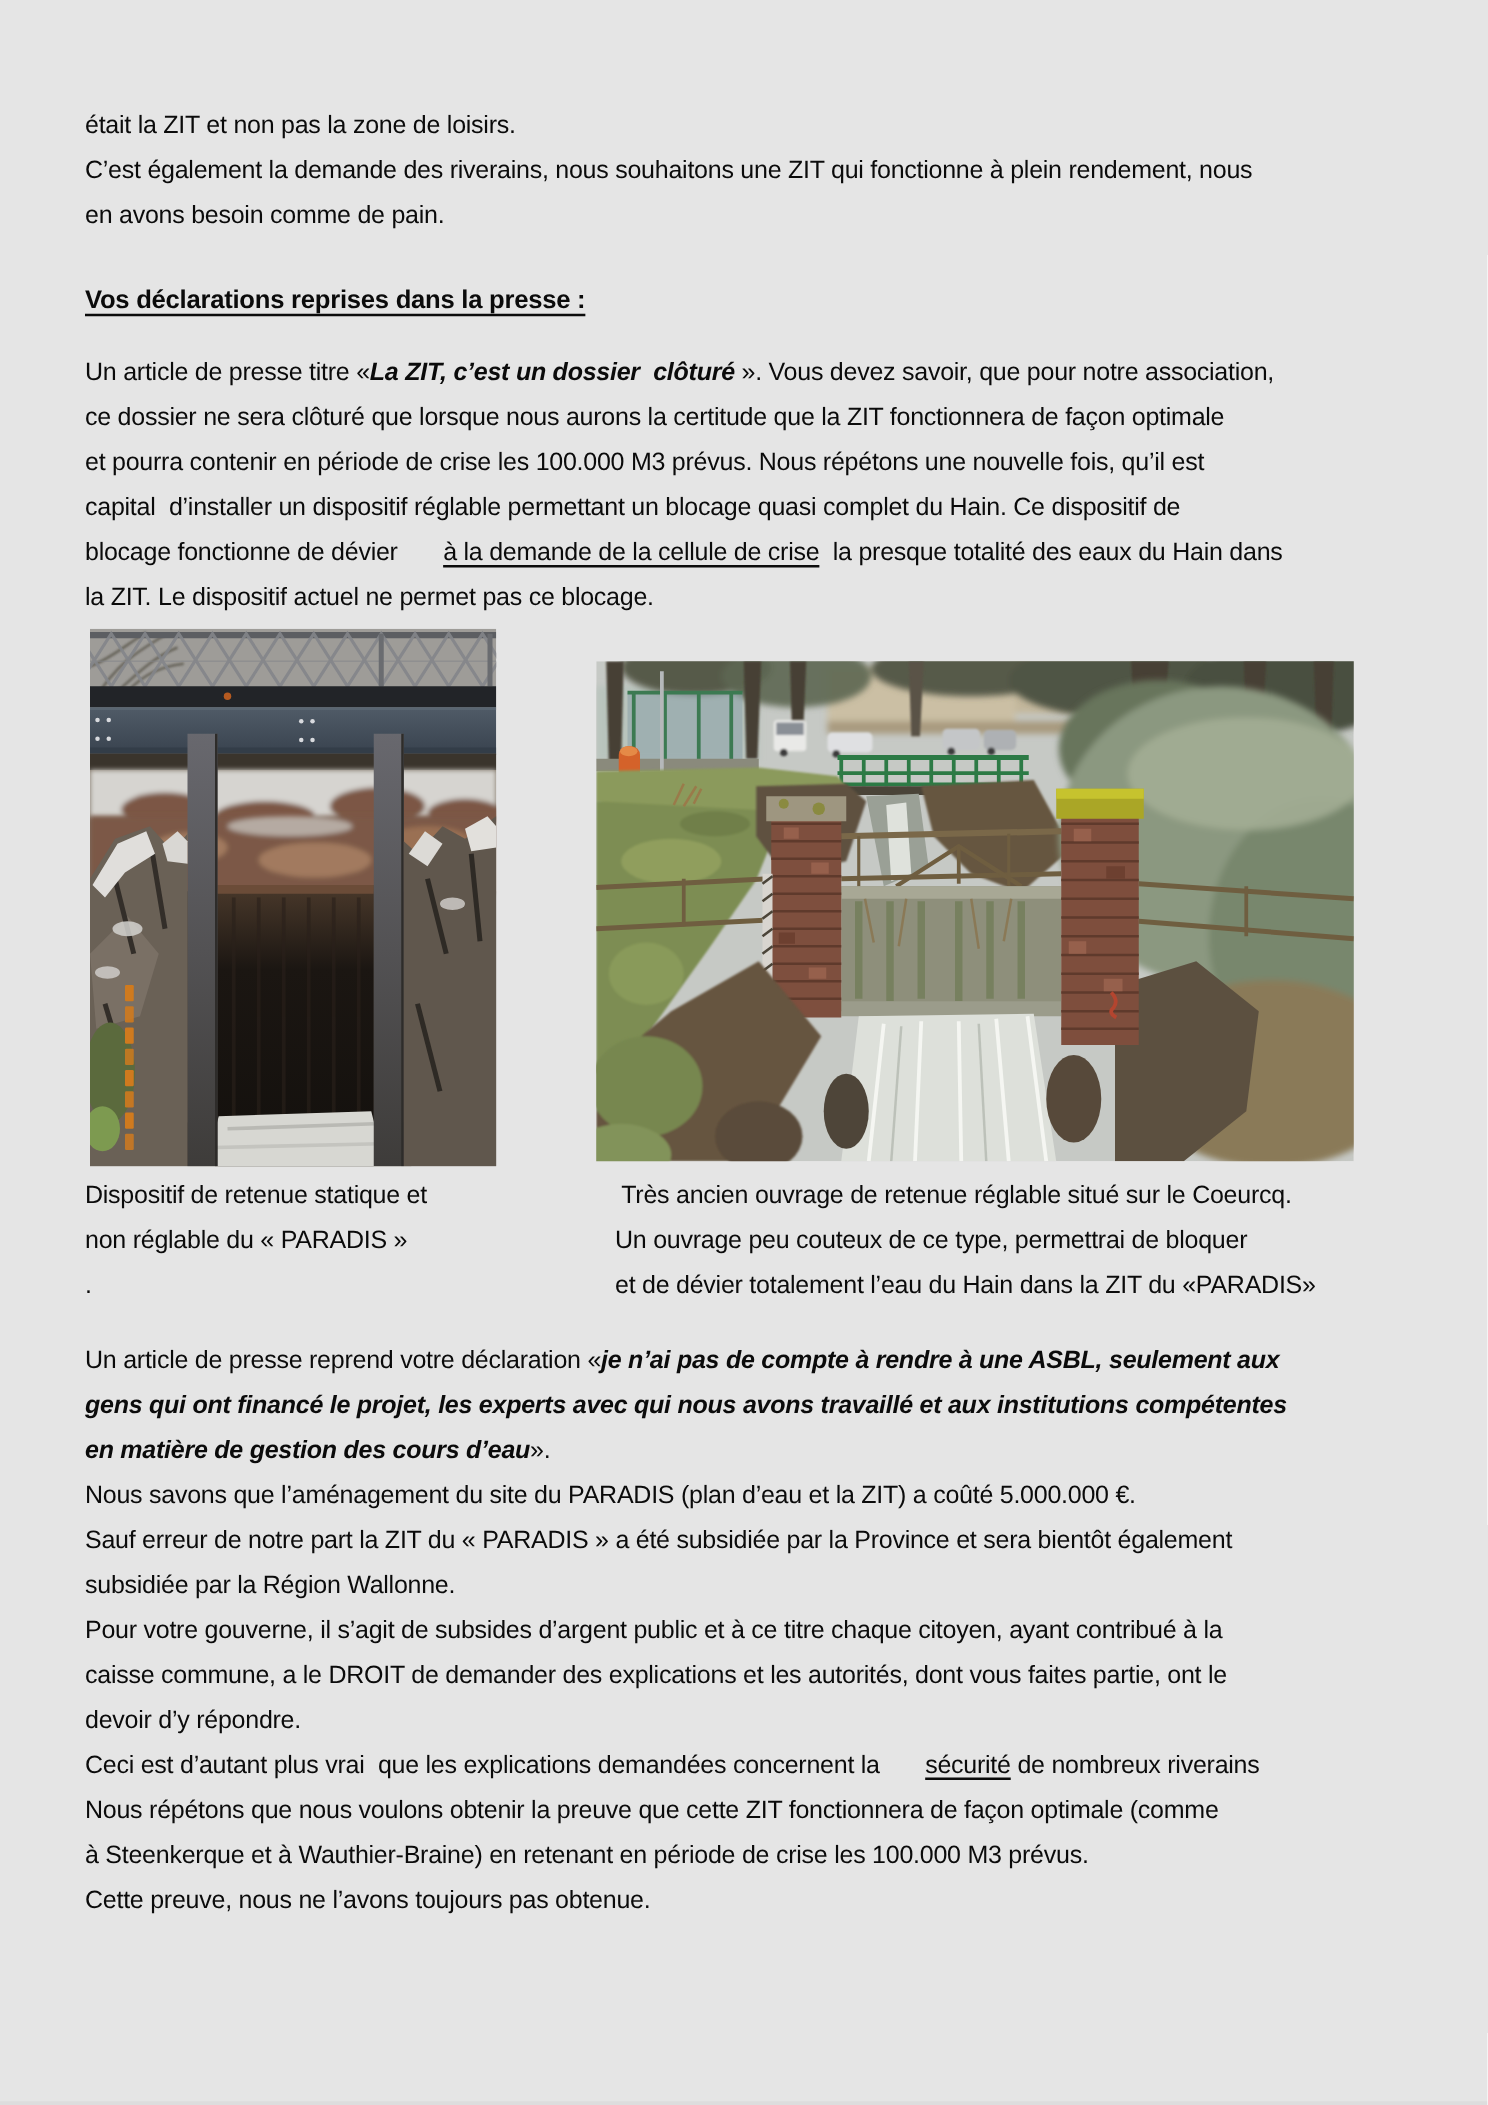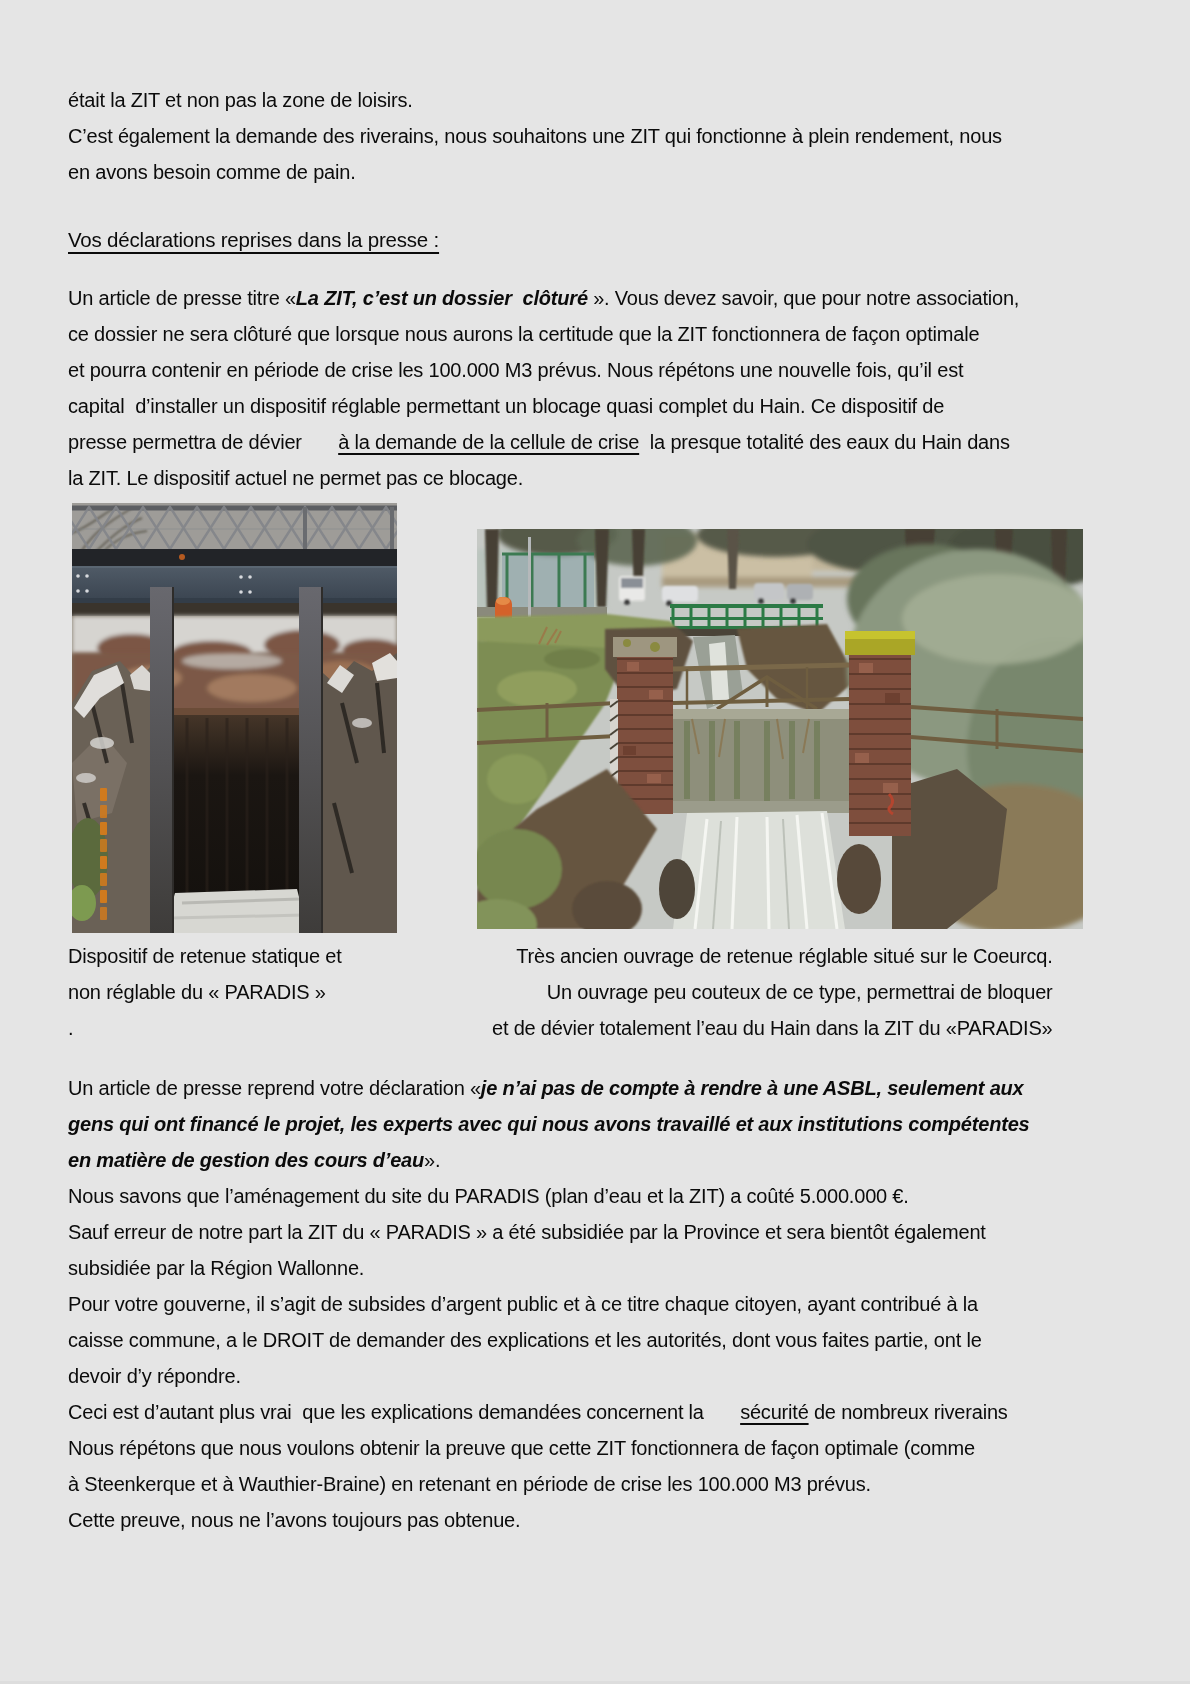--- a/index.html
+++ b/index.html
@@ -5,21 +5,21 @@
   html,body{margin:0;padding:0;background:#fff;}
   .page{
     position:relative;width:1190px;height:1684px;background:#e5e5e5;
     font-family:"Liberation Sans",sans-serif;color:#0b0b0b;overflow:hidden;
   }
   .textblock{position:absolute;font-size:20px;letter-spacing:-0.2px;}
   .line{height:36px;line-height:36px;white-space:pre;}
   .seg-bi{font-weight:700;font-style:italic;}
   .seg-u{text-decoration:underline;text-underline-offset:4px;text-decoration-thickness:1.5px;margin-left:31px;}
   .heading{
-    position:absolute;font-size:20.5px;font-weight:400;letter-spacing:-0.2px;
+    position:absolute;font-size:20.5px;font-weight:700;letter-spacing:-0.2px;
     text-decoration:underline;text-underline-offset:5px;text-decoration-thickness:2px;
     white-space:pre;
   }
   .photo{position:absolute;display:block;}
   .caption{position:absolute;font-size:20px;letter-spacing:-0.2px;}
   .bottom-edge{position:absolute;left:0;bottom:0;width:100%;height:3px;background:#dddddd;}
 </style>
 </head>
 <body>
 
@@ -31,21 +31,21 @@
       <div class="line"><span>en avons besoin comme de pain.</span></div>
     </div>
 
   <div class="heading" style="left:68px;top:228px;">Vos déclarations reprises dans la presse :</div>
 
   <div class="textblock" style="left:68px;top:280px;">
       <div class="line"><span>Un article de presse titre «</span><span class="seg-bi">La ZIT, c’est un dossier  clôturé </span><span>». Vous devez savoir, que pour notre association,</span></div>
       <div class="line"><span>ce dossier ne sera clôturé que lorsque nous aurons la certitude que la ZIT fonctionnera de façon optimale</span></div>
       <div class="line"><span>et pourra contenir en période de crise les 100.000 M3 prévus. Nous répétons une nouvelle fois, qu’il est</span></div>
       <div class="line"><span>capital  d’installer un dispositif réglable permettant un blocage quasi complet du Hain. Ce dispositif de</span></div>
-      <div class="line"><span>presse permettra de dévier </span><span class="seg-u">à la demande de la cellule de crise</span><span>  la presque totalité des eaux du Hain dans</span></div>
+      <div class="line"><span>blocage fonctionne de dévier </span><span class="seg-u">à la demande de la cellule de crise</span><span>  la presque totalité des eaux du Hain dans</span></div>
       <div class="line"><span>la ZIT. Le dispositif actuel ne permet pas ce blocage.</span></div>
     </div>
 
   <svg class="photo" style="left:72px;top:503px;" width="325" height="430" viewBox="0 0 325 430">
     <defs>
       <filter id="b1" x="-10%" y="-10%" width="120%" height="120%">
           <feGaussianBlur stdDeviation="1"></feGaussianBlur>
         </filter>
       <filter id="b2" x="-10%" y="-10%" width="120%" height="120%">
           <feGaussianBlur stdDeviation="2.2"></feGaussianBlur>
@@ -416,21 +416,21 @@
       <ellipse cx="130" cy="380" rx="35" ry="28" fill="#5a4c3a"></ellipse>
     </g>
   </svg>
 
   <div class="caption" style="left:68px;top:938px;">
       <div class="line"><span>Dispositif de retenue statique et</span></div>
       <div class="line"><span>non réglable du « PARADIS »</span></div>
       <div class="line"><span>.</span></div>
     </div>
 
-  <div class="caption" style="left:492px;top:938px;text-align:right;">
+  <div class="caption" style="left:492px;top:938px;">
       <div class="line"><span> Très ancien ouvrage de retenue réglable situé sur le Coeurcq.</span></div>
       <div class="line"><span>Un ouvrage peu couteux de ce type, permettrai de bloquer</span></div>
       <div class="line"><span>et de dévier totalement l’eau du Hain dans la ZIT du «PARADIS»</span></div>
     </div>
 
   <div class="textblock" style="left:68px;top:1070px;">
       <div class="line"><span>Un article de presse reprend votre déclaration «</span><span class="seg-bi">je n’ai pas de compte à rendre à une ASBL, seulement aux</span></div>
       <div class="line"><span class="seg-bi">gens qui ont financé le projet, les experts avec qui nous avons travaillé et aux institutions compétentes</span></div>
       <div class="line"><span class="seg-bi">en matière de gestion des cours d’eau</span><span>».</span></div>
       <div class="line"><span>Nous savons que l’aménagement du site du PARADIS (plan d’eau et la ZIT) a coûté 5.000.000 €.</span></div>

